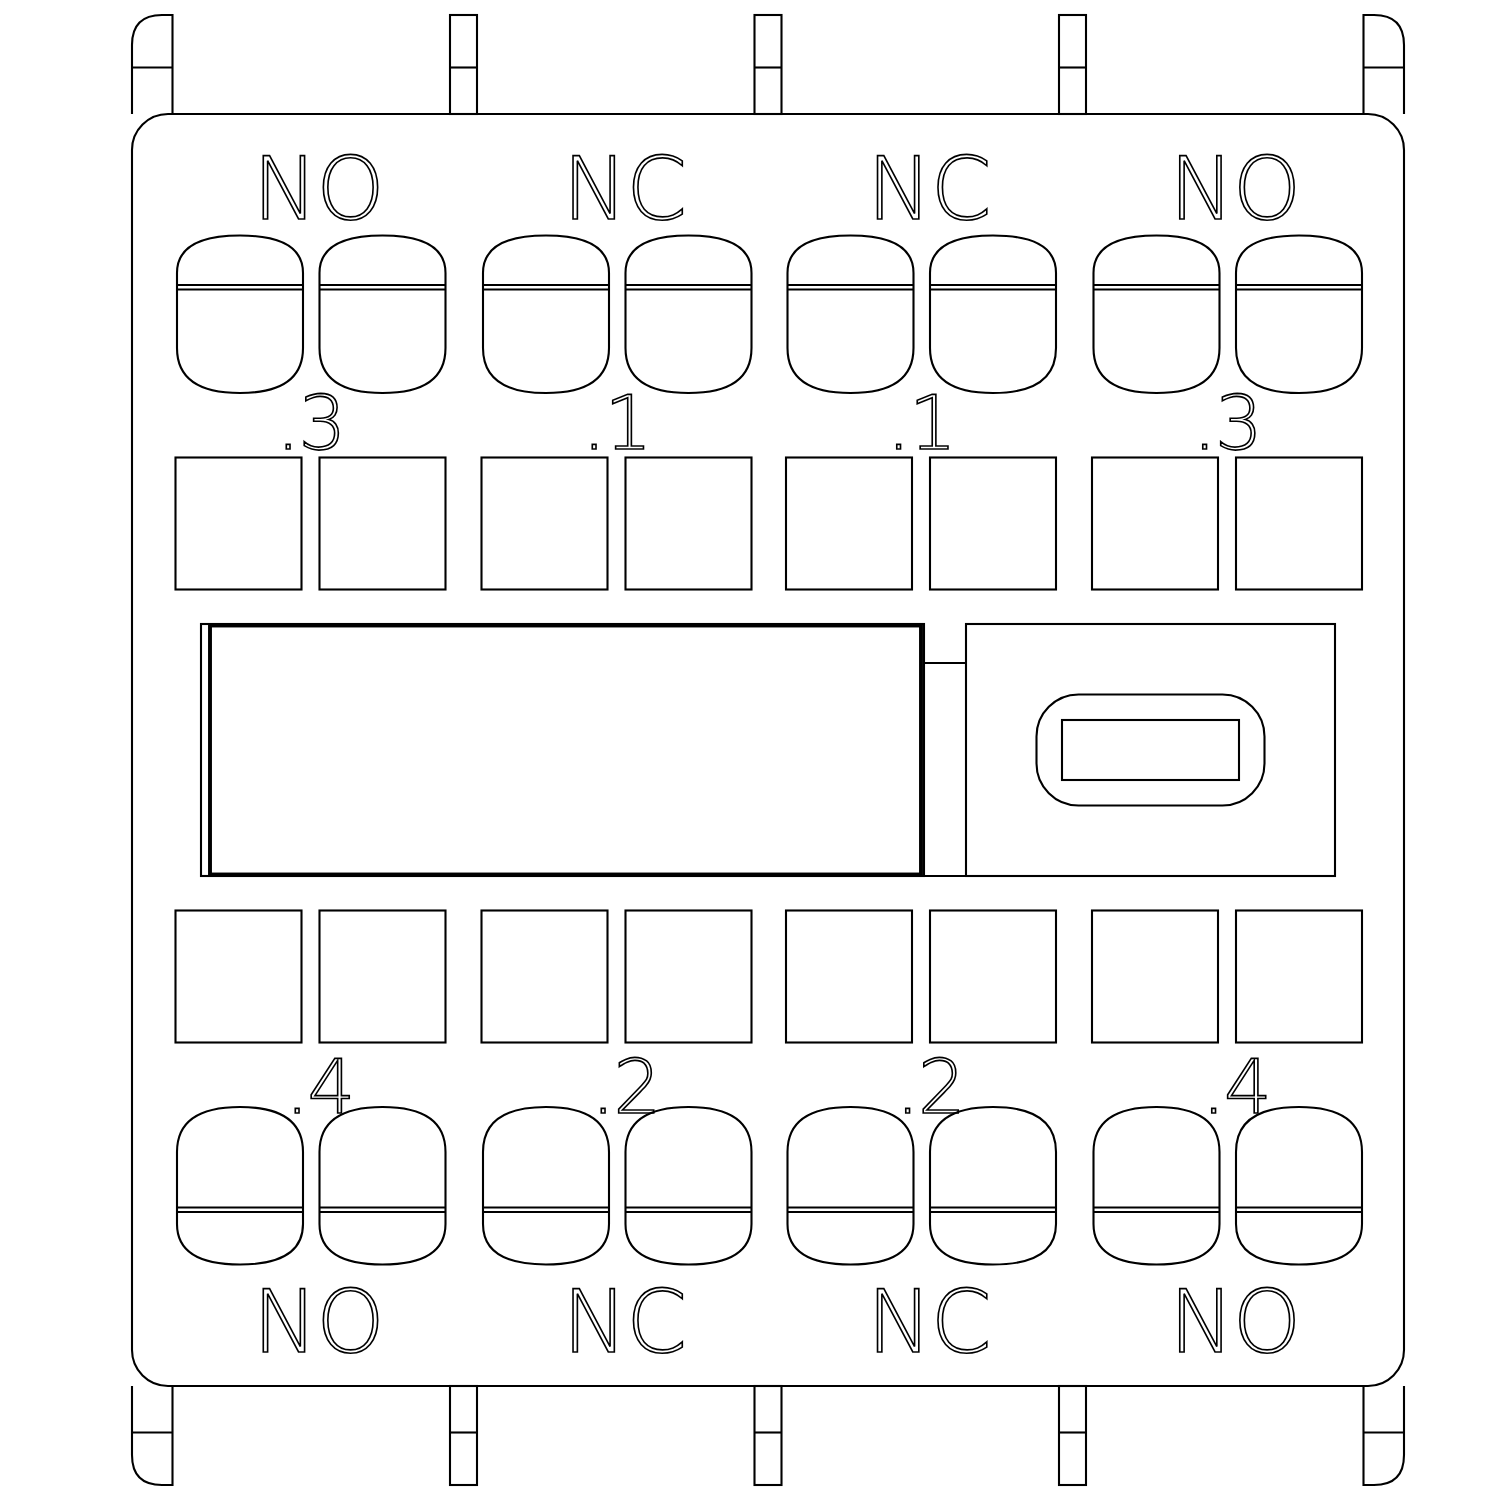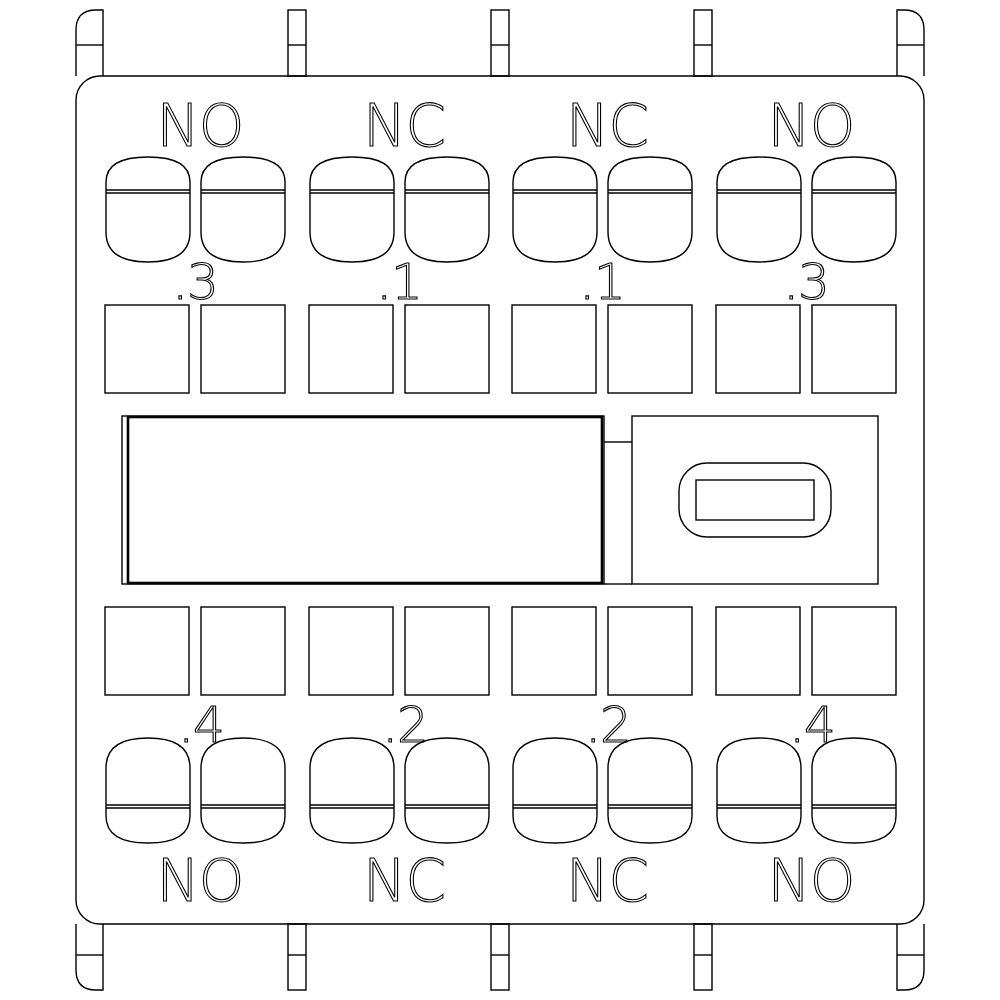--- a/index.html
+++ b/index.html
@@ -1,17 +1,17 @@
 <!DOCTYPE html>
 <html><head>
   <meta charset="utf-8">
   <style>
     html, body { margin: 0; padding: 0; background: #ffffff; }
     body { width: 1000px; height: 1000px; overflow: hidden; position: relative; font-family: "DejaVu Sans", sans-serif; }
-    #canvas { position: absolute; left: 0; top: 0; width: 980px; height: 1000px; }
+    #canvas { position: absolute; left: 0; top: 0; width: 980px; height: 1000px; padding-left: 12px; }
     svg { display: block; }
     .ln { fill: none; stroke: #000; stroke-width: 1.4; }
     .lnb { fill: none; stroke: #000; stroke-width: 2.6; }
     .outline-text { fill: #fff; stroke: #000; stroke-width: 1.1; font-family: "DejaVu Sans", sans-serif; font-weight: 300; letter-spacing: -1px; }
   </style>
 </head>
 <body>
 
 <div id="canvas">
   <svg id="drawing" width="1000" height="1000" viewBox="0 0 1000 1000" xmlns="http://www.w3.org/2000/svg">

